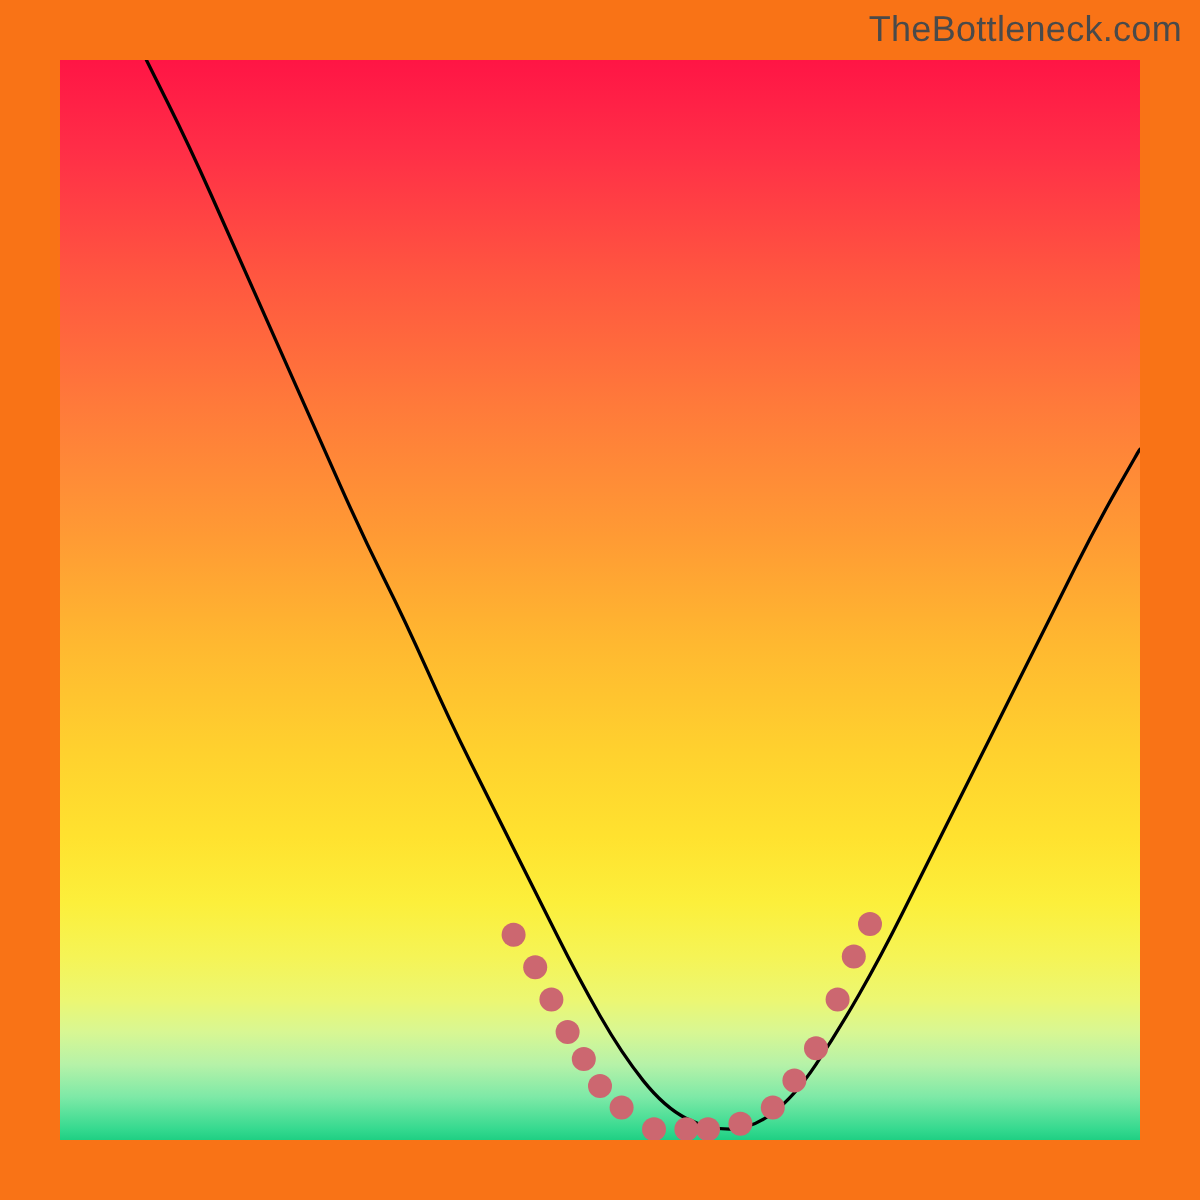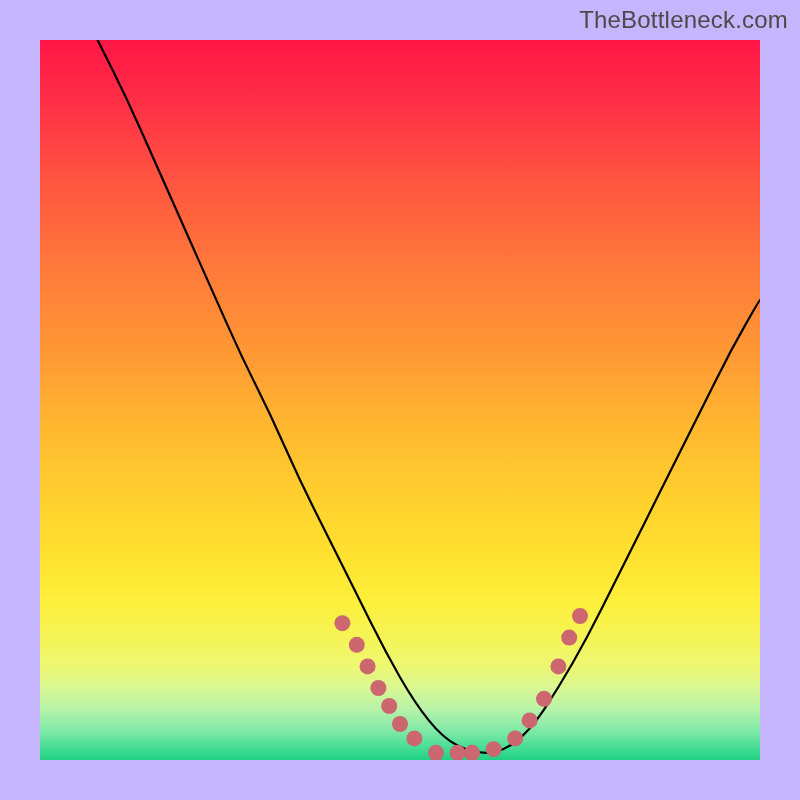--- a/index.html
+++ b/index.html
@@ -8,21 +8,21 @@
     width: 800px;
     height: 800px;
     background: #000;
     font-family: Arial, Helvetica, sans-serif;
     overflow: hidden;
   }
   .frame {
     position: relative;
     width: 800px;
     height: 800px;
-    background: #c4b5fd;
+    background: #f97316;
   }
   .watermark {
     position: absolute;
     top: 6px;
     right: 12px;
     color: #4a4a4a;
     font-size: 24px;
     font-weight: 500;
     letter-spacing: 0.2px;
     z-index: 50;

